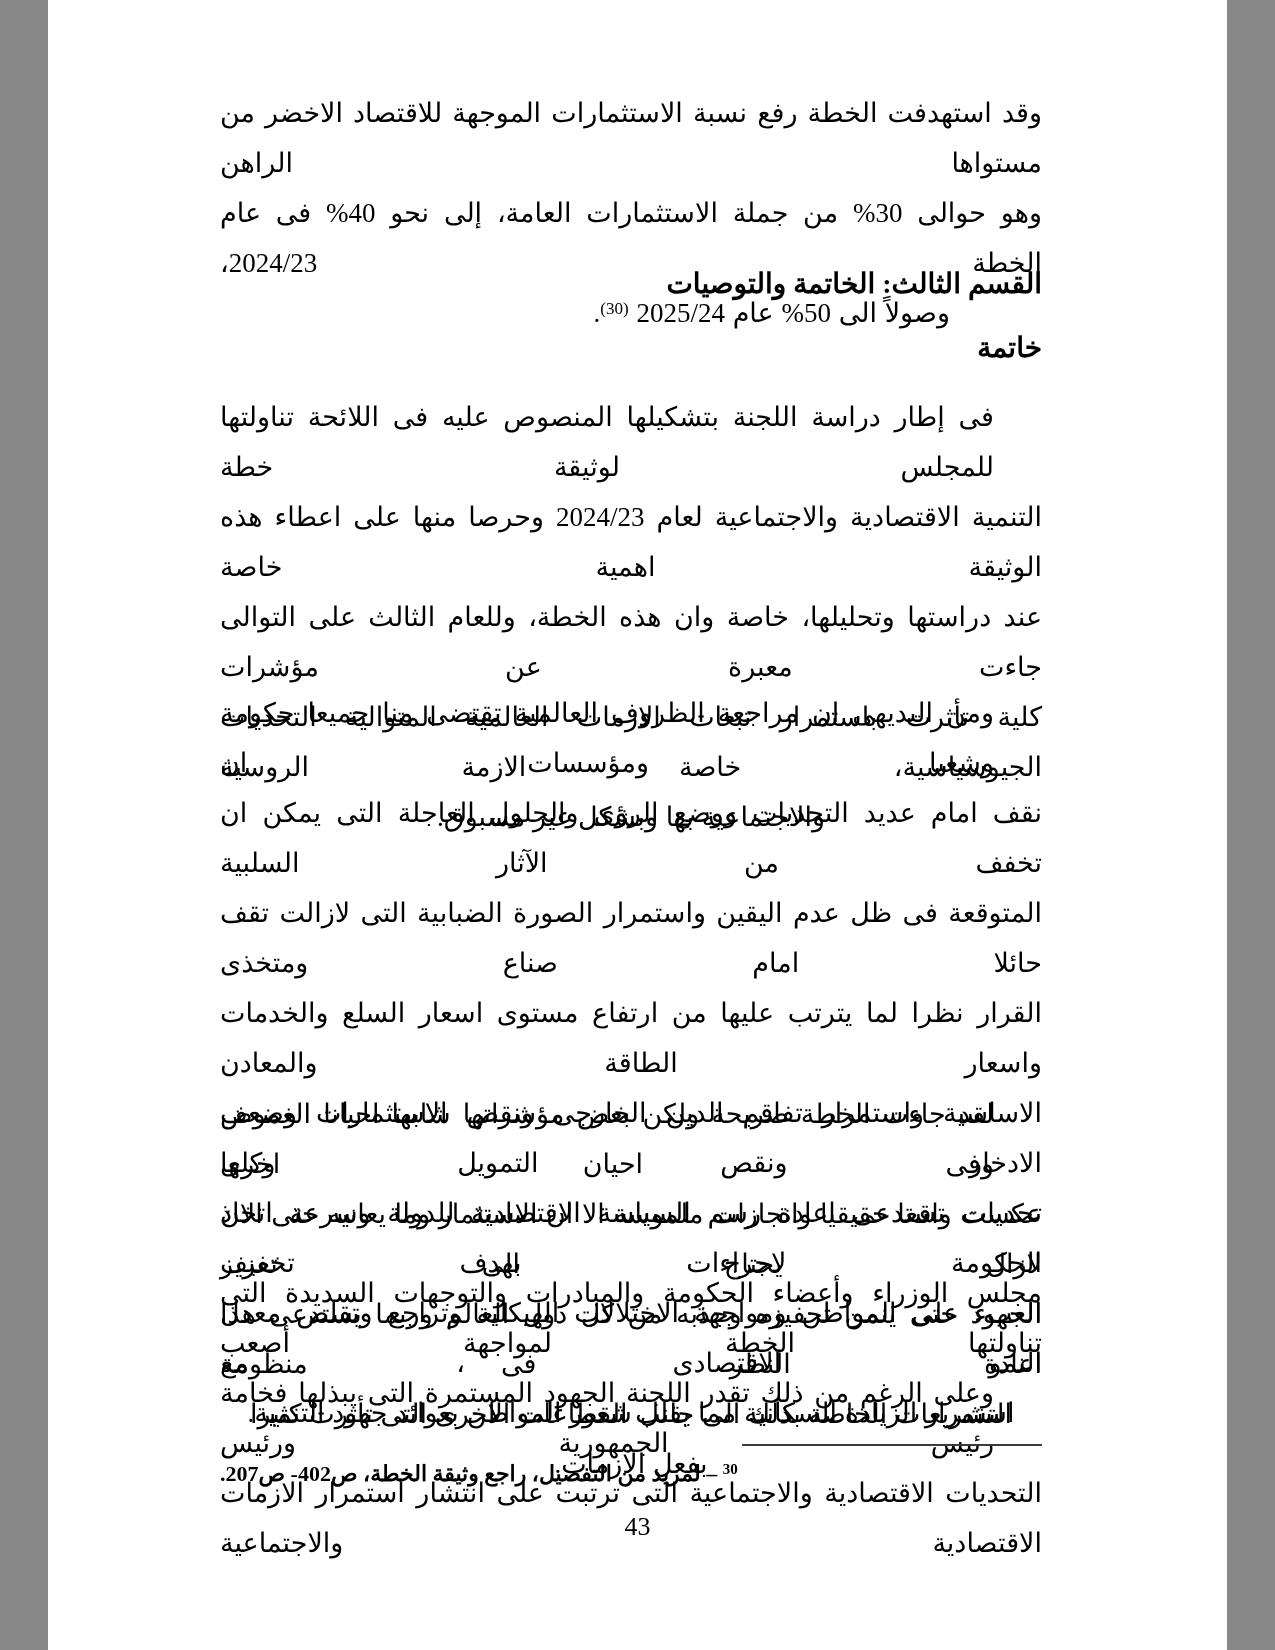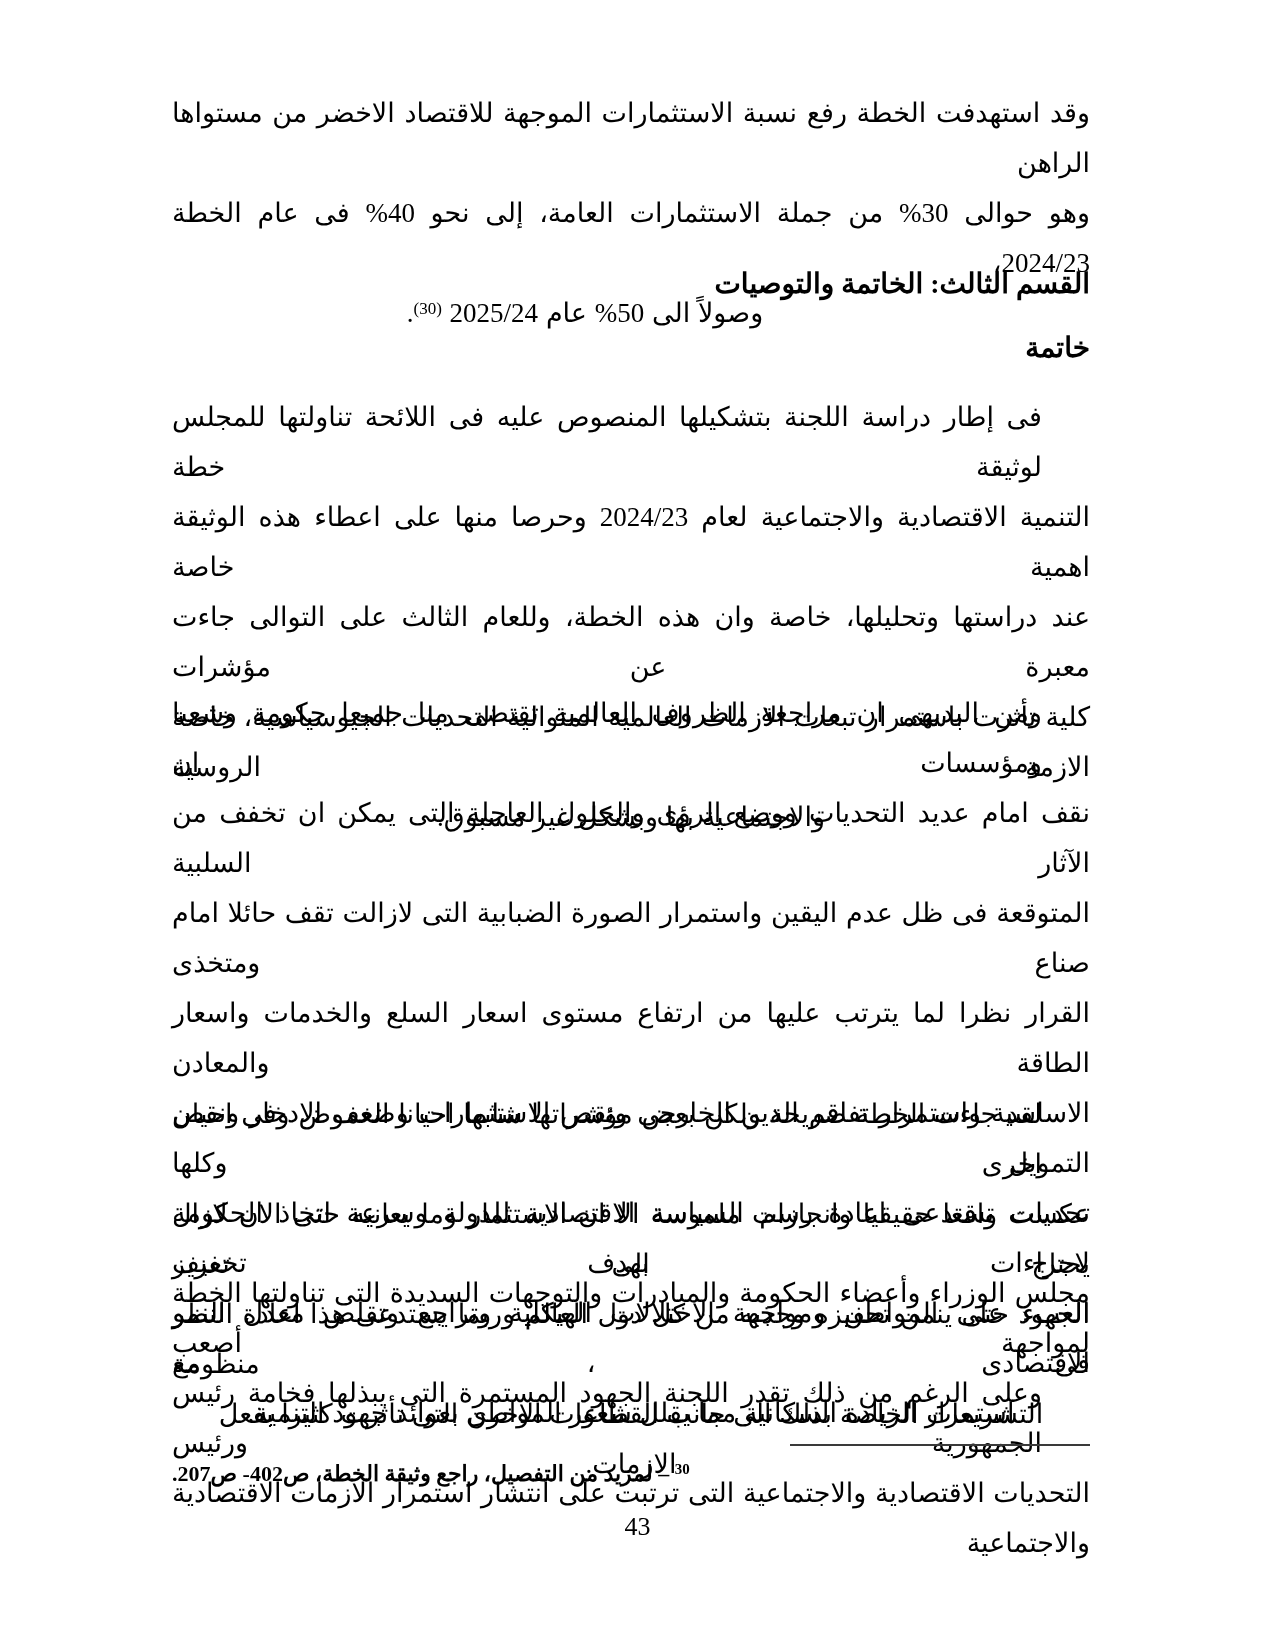--- a/index.html
+++ b/index.html
@@ -1,31 +1,31 @@
 <!DOCTYPE html>
 <html lang="ar"><head>
 <meta charset="utf-8">
 <style>
   html,body{margin:0;padding:0;background:#888;}
   .page{
-    width:1275px;height:1650px;background:#ffffff;position:relative;
+    width:1179px;height:1650px;background:#ffffff;position:relative;
     margin:0 auto;color:#000;
     font-family:"Liberation Serif","DejaVu Serif",serif;
     overflow:hidden;
   }
   .content{position:absolute;right:185px;left:172px;top:0;direction:rtl;}
   .block{position:absolute;right:0;left:0;}
   .line{
     font-size:27px;line-height:50px;
     text-align:justify;text-align-last:justify;
     word-spacing:1px;white-space:normal;
   }
   .line.end{text-align:center;text-align-last:auto;}
   .line.indent{padding-right:48px;}
-  .line.p1-last{text-align:center;text-align-last:auto;padding-right:92px;}
+  .line.p1-last{text-align:right;text-align-last:auto;padding-right:92px;}
   .heading{font-weight:bold;font-size:28px;line-height:52px;text-align:right;}
   sup.fnref{font-size:17px;vertical-align:8px;line-height:0;}
   .footnote-sep{position:absolute;top:1444px;right:0;width:300px;border-top:2px solid #3a3a3a;}
   .footnote{
     position:absolute;top:1456px;right:2px;left:0;
     direction:rtl;text-align:left;font-weight:bold;
     font-size:22px;line-height:36px;
   }
   .footnote sup.fnref{font-size:15px;vertical-align:7px;}
   .page-number{

